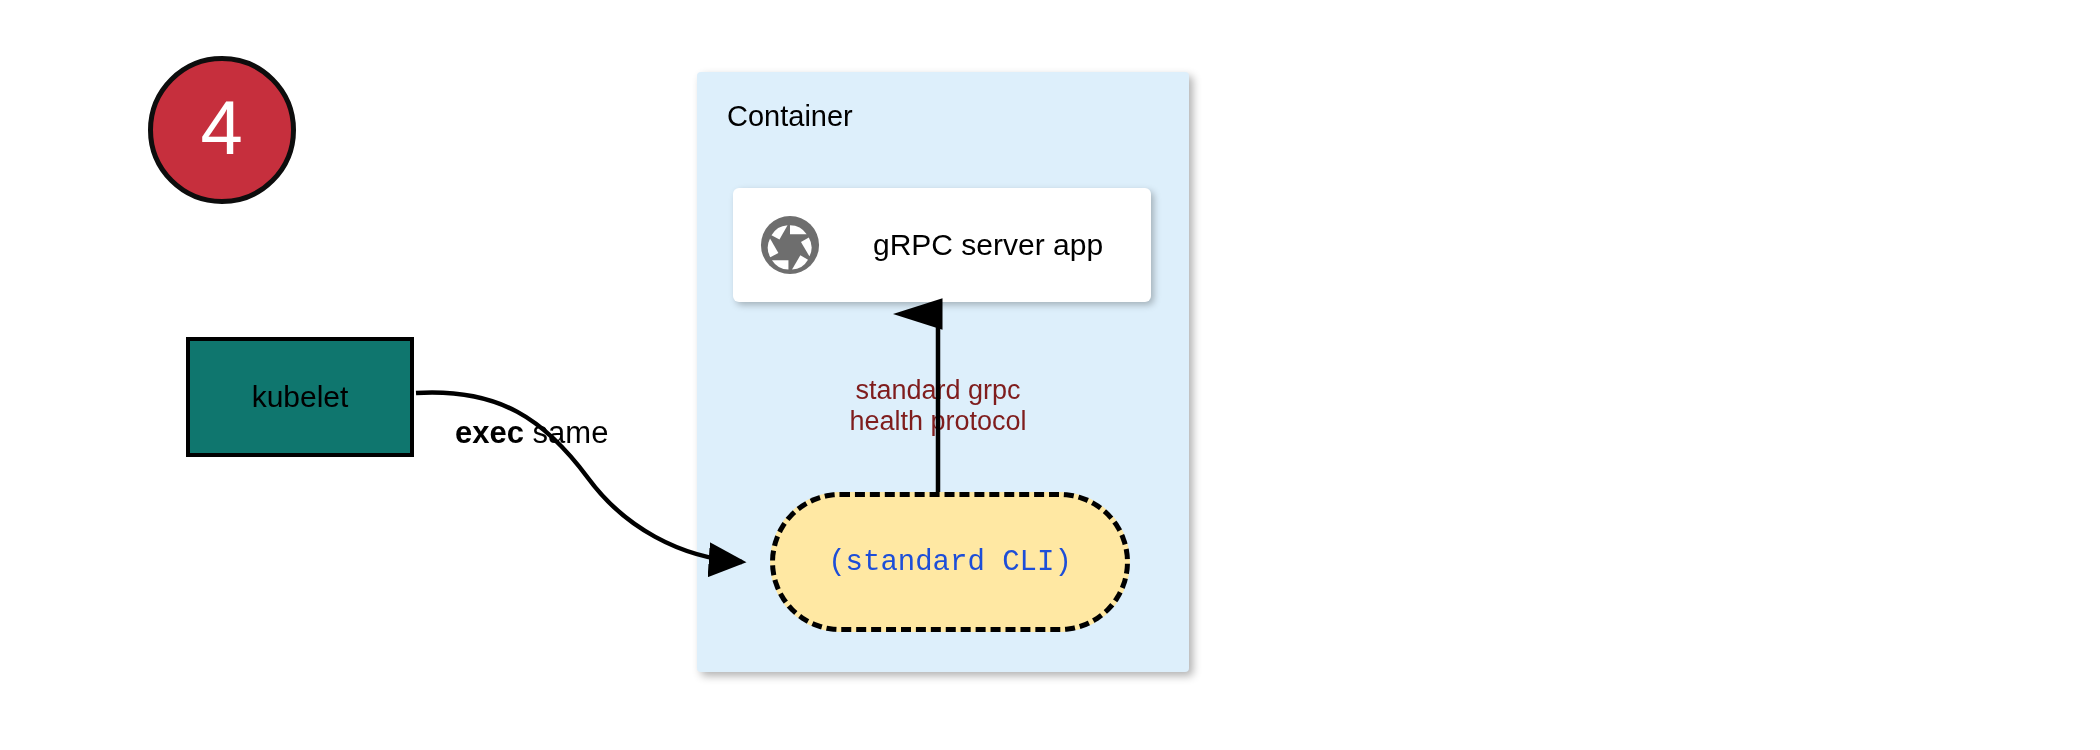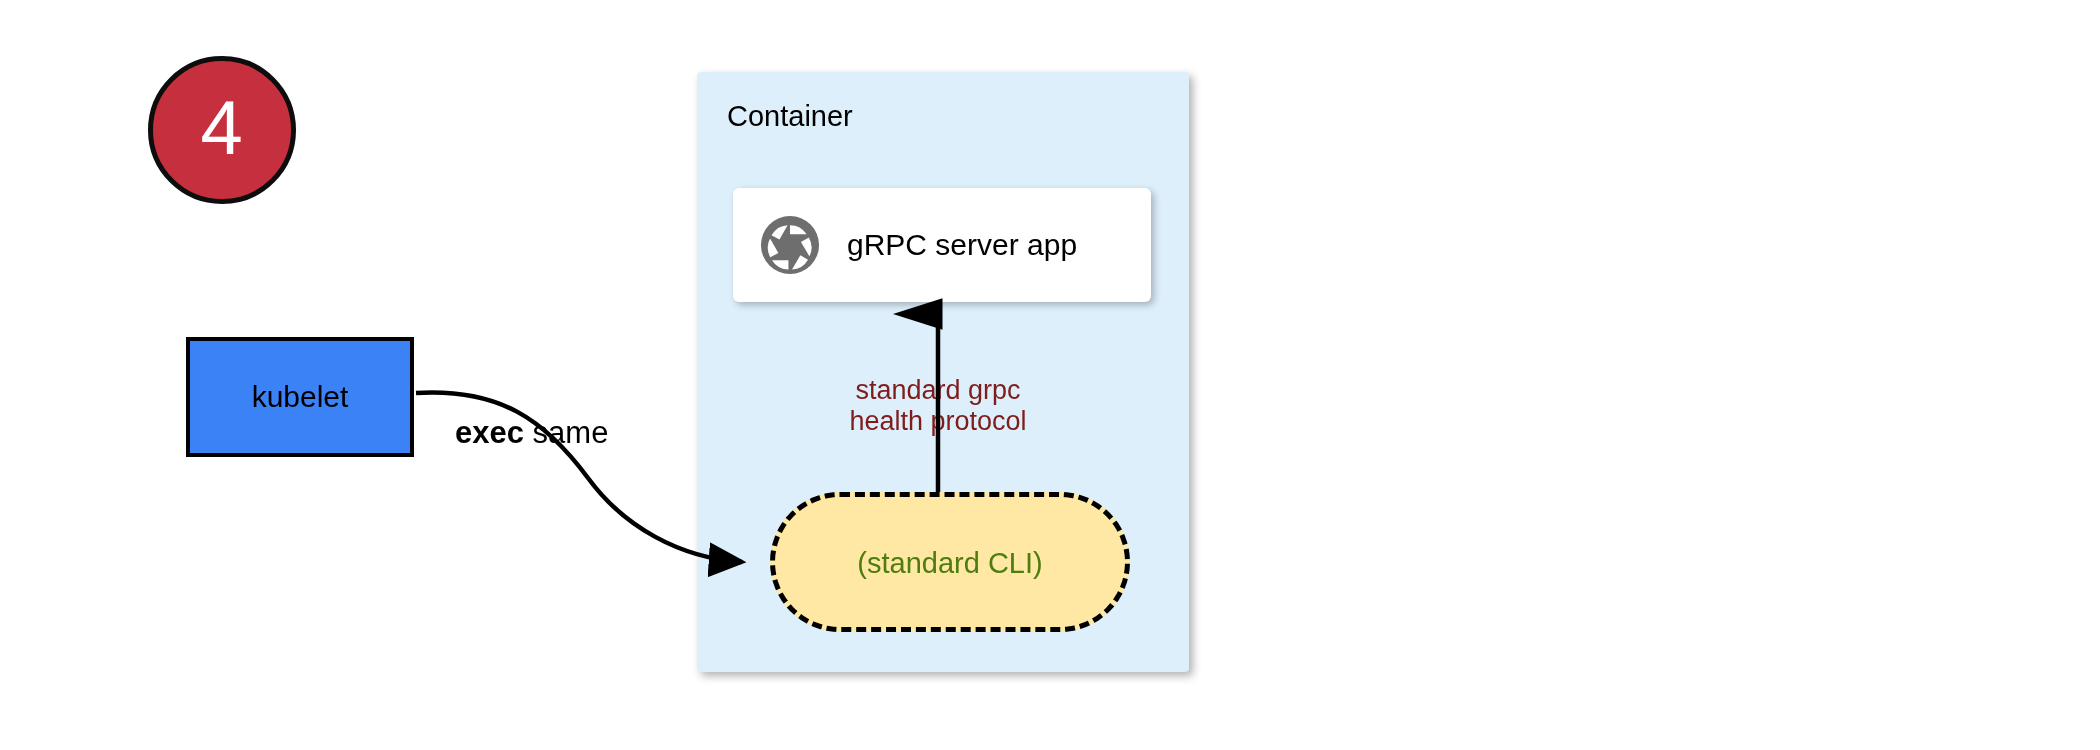--- a/index.html
+++ b/index.html
@@ -45,21 +45,21 @@
     transform: translateY(-2px);
   }
 
   
   .kubelet-box {
     position: absolute;
     left: 186px;
     top: 337px;
     width: 228px;
     height: 120px;
-    background: #3b82f6;
+    background: #0f766e;
     border: 4px solid #000000;
     box-sizing: border-box;
     display: flex;
     align-items: center;
     justify-content: center;
   }
   .kubelet-label {
     font-size: 30px;
     color: #000000;
   }
@@ -111,21 +111,21 @@
     box-sizing: border-box;
     padding-left: 26px;
   }
   .aperture-icon {
     width: 62px;
     height: 62px;
     flex: 0 0 auto;
   }
   .server-card-label {
     font-size: 30px;
-    margin-left: 26px;
+    margin-left: 52px;
     color: #000000;
   }
 
   
   .protocol-label {
     position: absolute;
     left: 838px;
     top: 375px;
     width: 200px;
     text-align: center;
@@ -152,23 +152,24 @@
     justify-content: center;
   }
   .probe-pill-title {
     font-size: 31px;
     font-weight: 700;
     color: #000000;
     line-height: 1.12;
   }
   .probe-pill-sub {
     font-size: 29px;
-    color: #4d7c0f;
+    color: #1d4ed8;
     line-height: 1.12;
     margin-top: 2px;
+    font-family: Liberation Mono, monospace;
   }
 
   
   .description {
     position: absolute;
     left: 1322px;
     top: 116px;
     width: 580px;
     font-size: 29px;
     line-height: 1.32;

